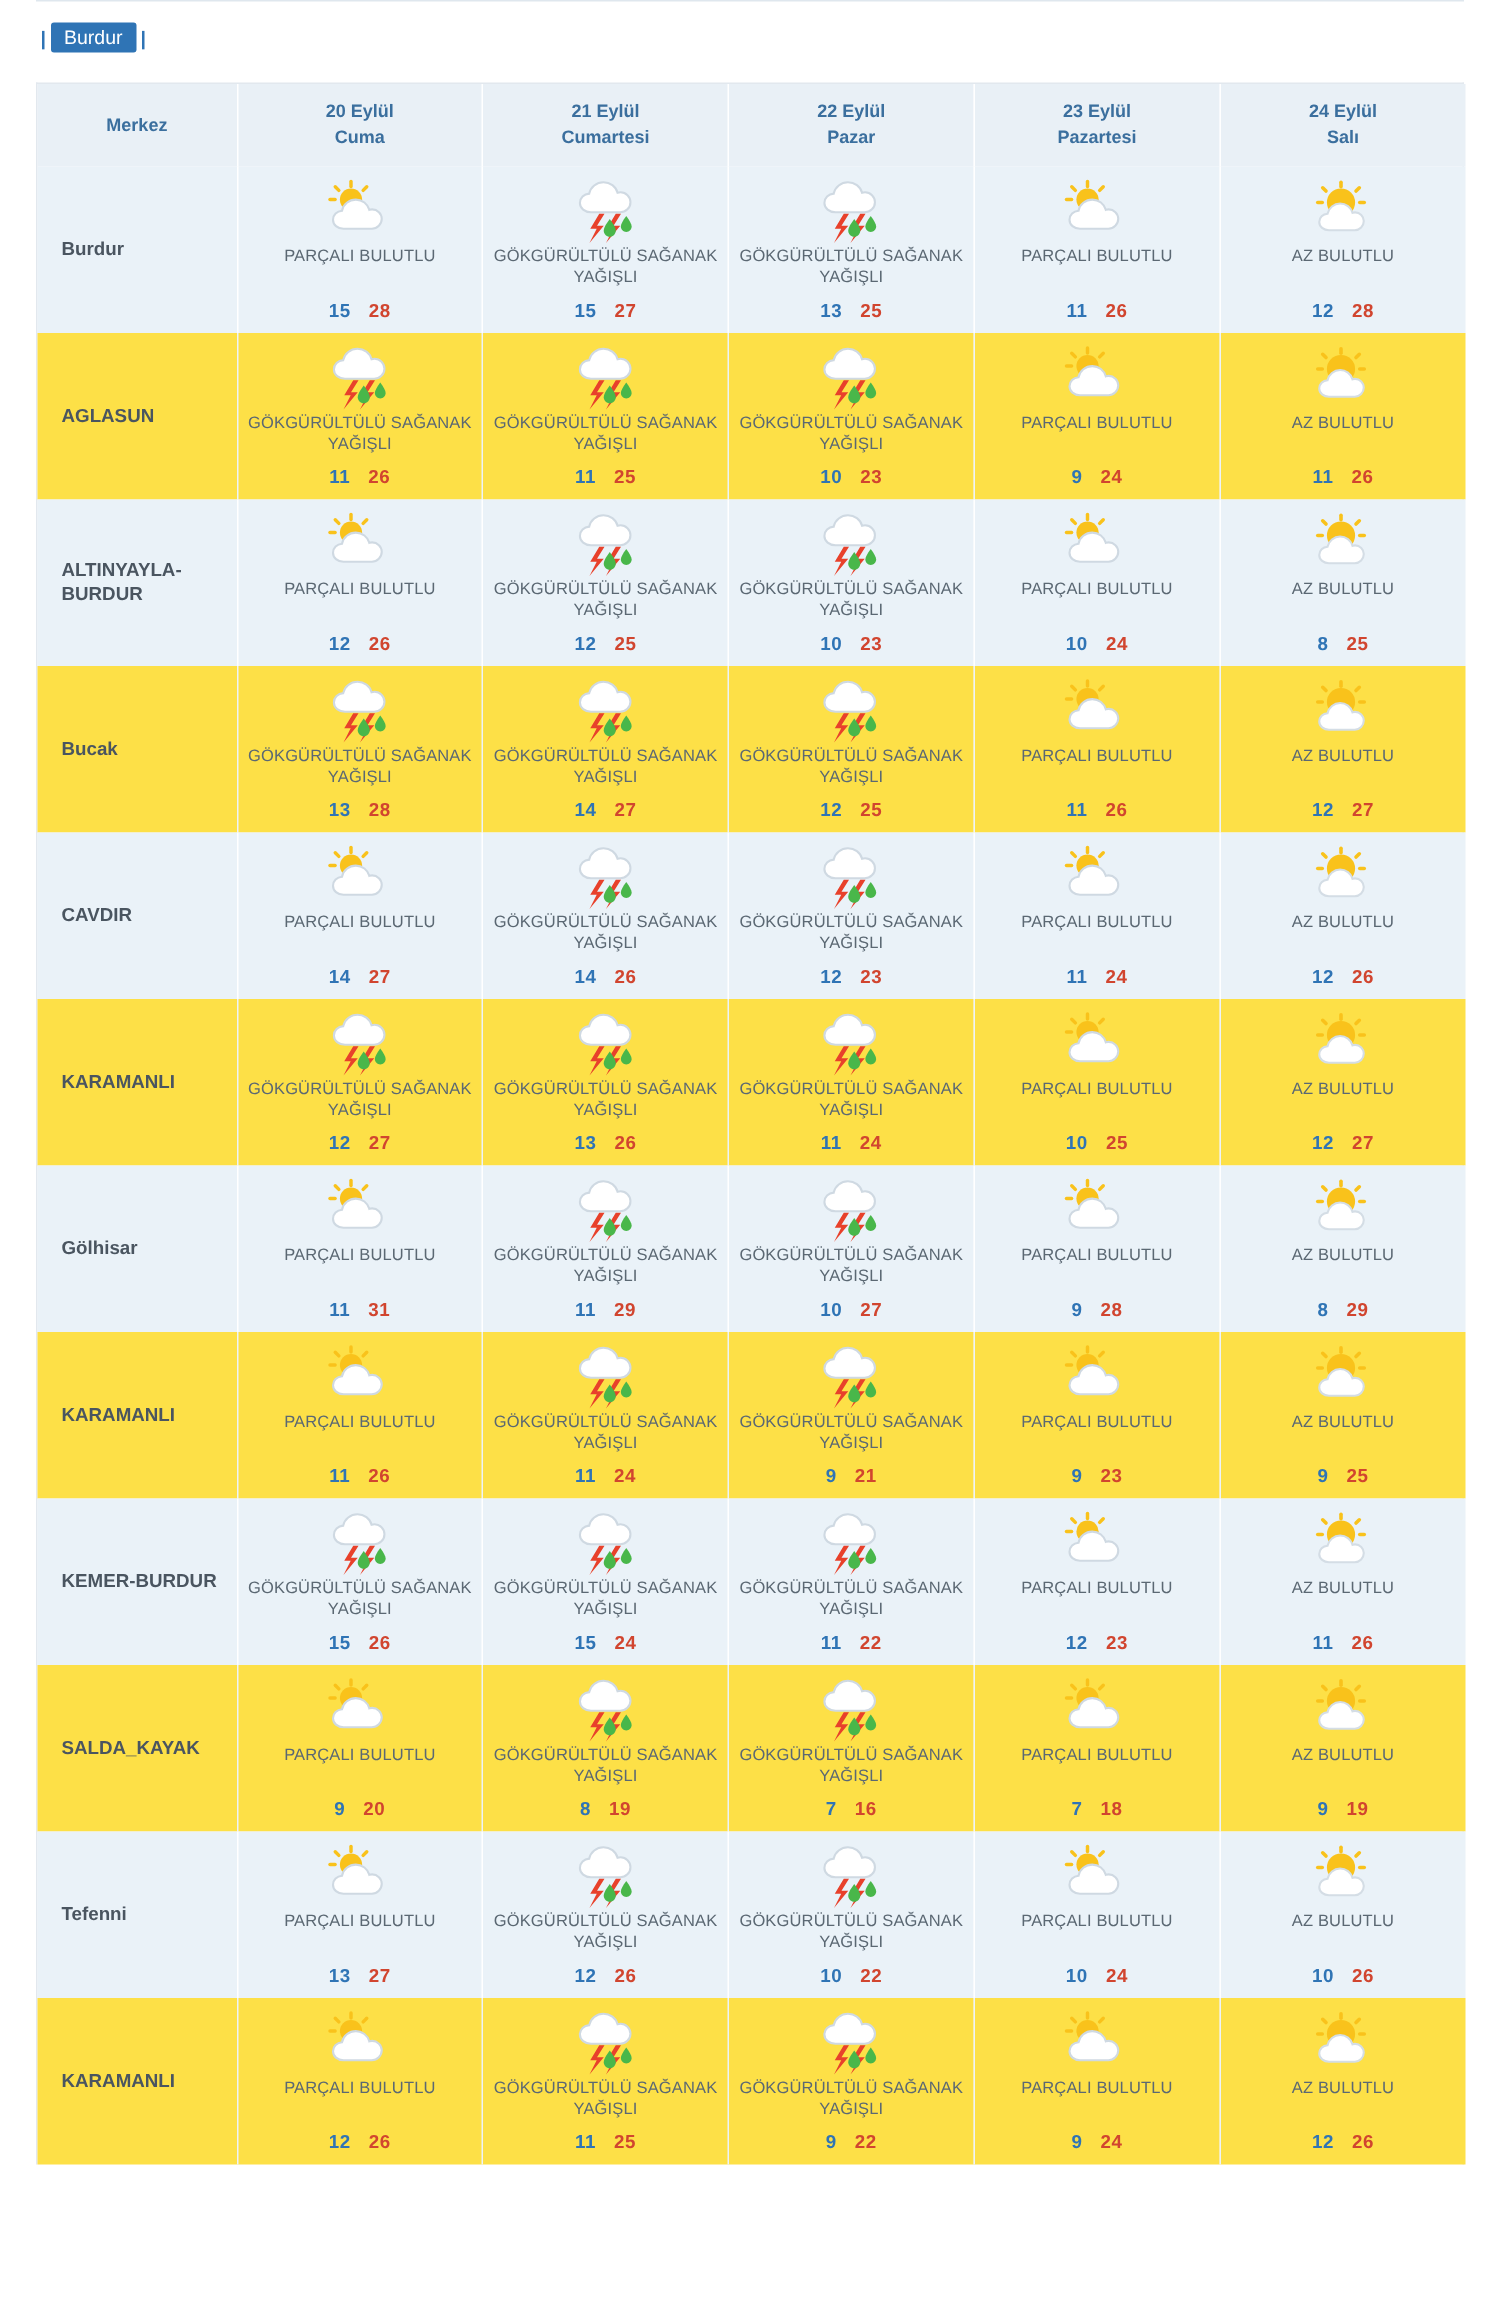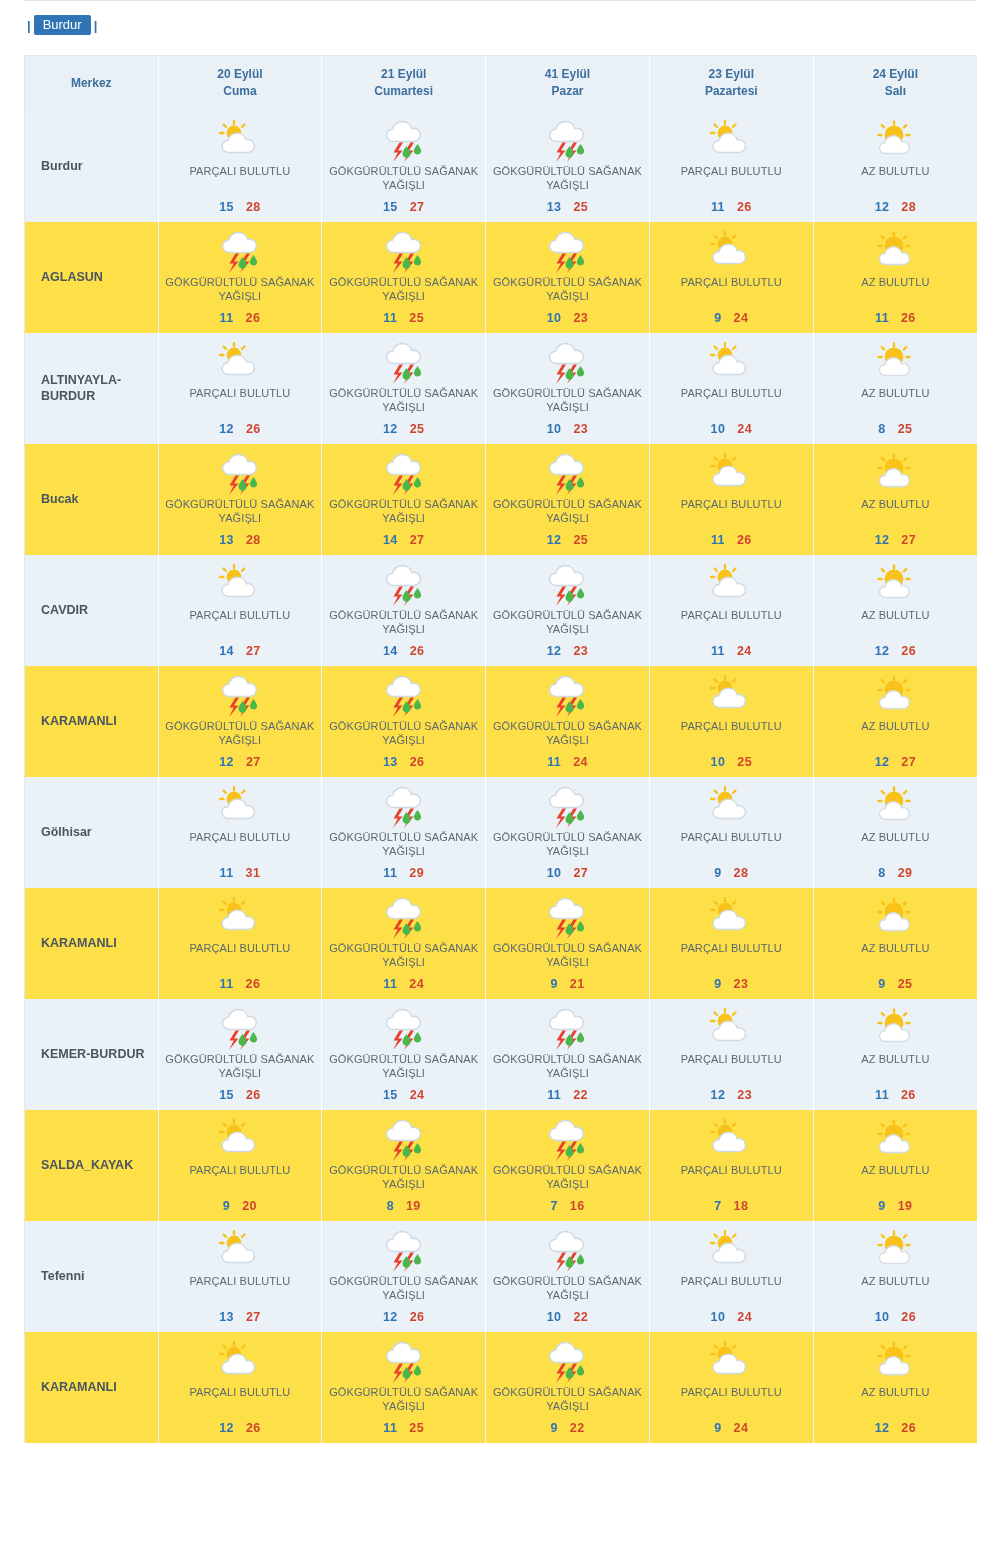--- a/index.html
+++ b/index.html
@@ -142,21 +142,21 @@
           </th>
           <th>
             <span class="day-date">20 Eylül</span>
             <span class="day-name">Cuma</span>
           </th>
           <th>
             <span class="day-date">21 Eylül</span>
             <span class="day-name">Cumartesi</span>
           </th>
           <th>
-            <span class="day-date">41 Eylül</span>
+            <span class="day-date">22 Eylül</span>
             <span class="day-name">Pazar</span>
           </th>
           <th>
             <span class="day-date">23 Eylül</span>
             <span class="day-name">Pazartesi</span>
           </th>
           <th>
             <span class="day-date">24 Eylül</span>
             <span class="day-name">Salı</span>
           </th>

